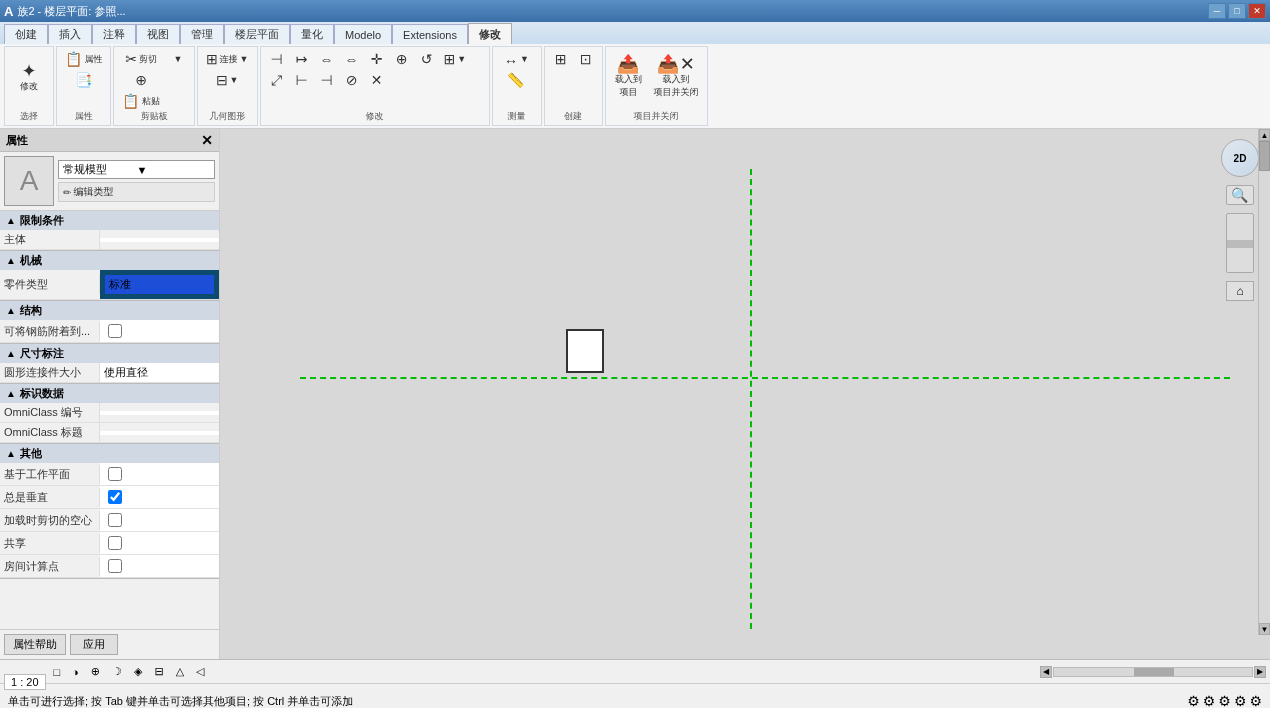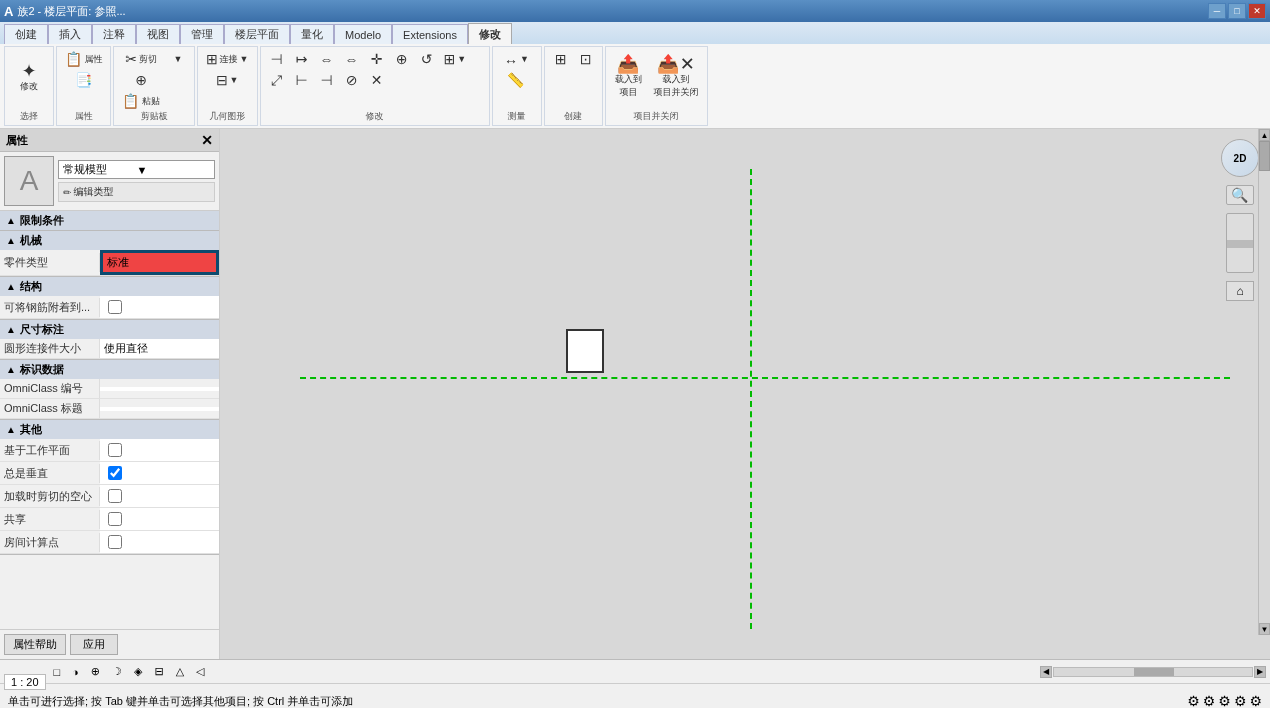--- a/index.html
+++ b/index.html
@@ -587,30 +587,34 @@
           <span>编辑类型</span>
         </div>
       </div>
     </div>
 
     <div class="props-section">
       <div class="props-section-header">
         <span class="arrow">▲</span>
         <span>限制条件</span>
       </div>
+      <div class="props-row">
+        <div class="props-label">主体</div>
+        <div class="props-value"></div>
+      </div>
     </div>
 
     <div class="props-section">
       <div class="props-section-header">
         <span class="arrow">▲</span>
         <span>机械</span>
       </div>
       <div class="props-row">
         <div class="props-label">零件类型</div>
-        <div class="props-value" style="background:#ef4444;border:3px solid #0c4a6e;">标准</div>
+        <div class="props-value" style="background:#1d4ed8;border:5px solid #0c4a6e;">标准</div>
       </div>
     </div>
 
     <div class="props-section">
       <div class="props-section-header">
         <span class="arrow">▲</span>
         <span>结构</span>
       </div>
       <div class="props-row">
         <div class="props-label">可将钢筋附着到...</div>

